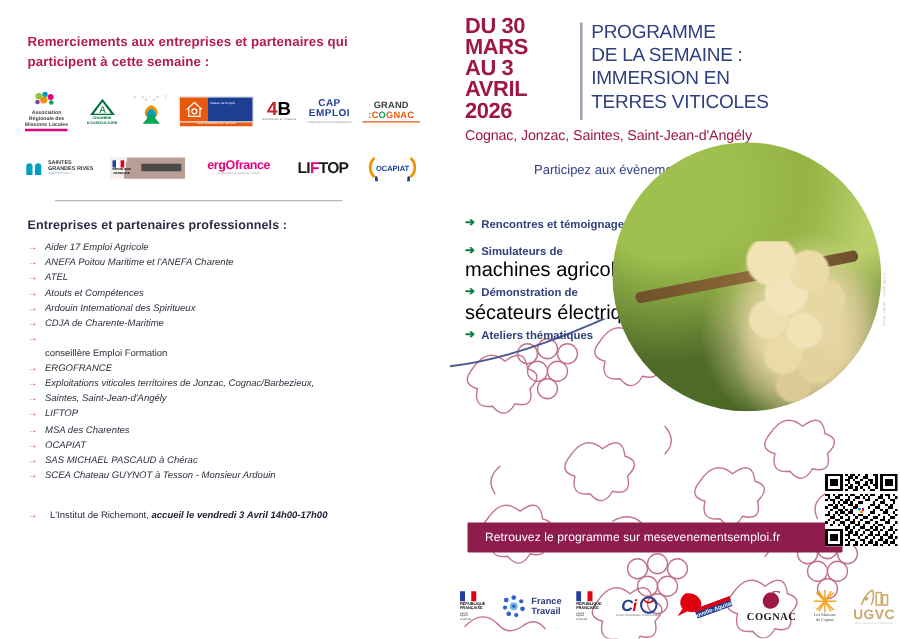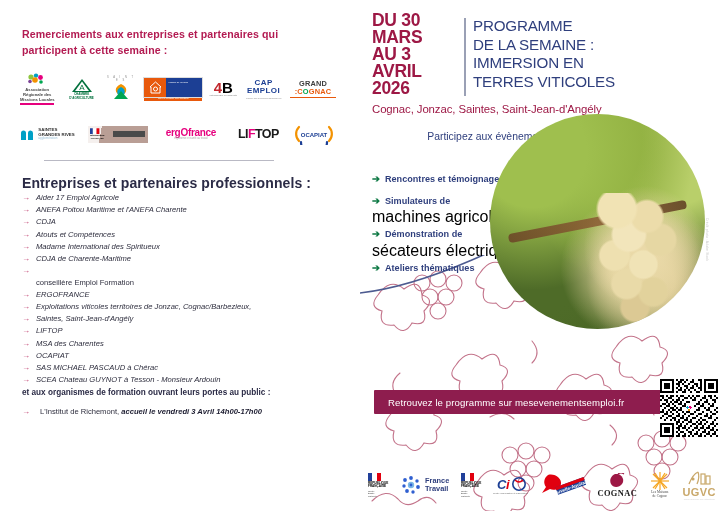--- a/index.html
+++ b/index.html
@@ -23,21 +23,21 @@
   .logos-row1{left:16px;top:68px;width:320px;height:42px;gap:6px;}
   .logos-row2{left:16px;top:114px;width:320px;height:40px;gap:10px;}
 
   .logo{display:flex;flex-direction:column;align-items:center;justify-content:center;
         font-size:4.6px;line-height:1.15;text-align:center;}
 
   .hr{position:absolute;left:44px;top:160px;width:230px;height:1px;background:#b9b9c4;}
 
   .section-title{
     position:absolute;left:22px;top:175px;
-    font-size:14px;font-weight:bold;color:#2b2b46;letter-spacing:.1px;
+    font-size:10px;font-weight:bold;color:#2b2b46;letter-spacing:.1px;
   }
 
   .plist{position:absolute;left:22px;top:192px;width:320px;}
   .pitem{display:flex;align-items:flex-start;margin-bottom:.6px;}
   .arrow-pink{
     flex:0 0 14px;color:#c04070;font-size:8px;line-height:11.6px;
     font-weight:bold;
   }
   .ptext{font-size:7.6px;line-height:11.6px;color:#2e2e3e;font-style:italic;}
   .pcont{margin-left:14px;font-size:7.6px;line-height:11.6px;color:#2e2e3e;}
@@ -113,21 +113,21 @@
     background:linear-gradient(90deg,#6b4326,#8a5a33,#5d3a20);
     transform:rotate(-11deg);border-radius:4px;opacity:.85;
   }
   .photo-credit{
     position:absolute;left:349px;top:218px;
     transform:rotate(90deg);transform-origin:left top;
     font-size:3.2px;color:#c9c9c9;letter-spacing:.2px;white-space:nowrap;
   }
 
   .cta{
-    position:absolute;left:14px;top:390px;width:300px;height:24px;
+    position:absolute;left:14px;top:418px;width:300px;height:24px;
     background:#8e1d4e;border-radius:1px;
     display:flex;align-items:center;
   }
   .cta span{color:#fff;font-size:9.6px;padding-left:14px;letter-spacing:.1px;}
 
   .qr{
     position:absolute;left:300px;top:379px;width:58px;height:58px;background:#fff;
   }
 
   .footer-logos{
@@ -275,29 +275,29 @@
       <div class="pitem">
           <span class="arrow-pink">→</span>
           <span class="ptext">Aider 17 Emploi Agricole</span>
         </div>
       <div class="pitem">
           <span class="arrow-pink">→</span>
           <span class="ptext">ANEFA Poitou Maritime  et l'ANEFA Charente</span>
         </div>
       <div class="pitem">
           <span class="arrow-pink">→</span>
-          <span class="ptext">CDJA</span>
+          <span class="ptext">ATEL</span>
         </div>
       <div class="pitem">
           <span class="arrow-pink">→</span>
           <span class="ptext">Atouts et Compétences</span>
         </div>
       <div class="pitem">
           <span class="arrow-pink">→</span>
-          <span class="ptext">Madame International des Spiritueux</span>
+          <span class="ptext">Ardouin International des Spiritueux</span>
         </div>
       <div class="pitem">
           <span class="arrow-pink">→</span>
           <span class="ptext">CDJA de Charente-Maritime</span>
         </div>
       <div class="pitem">
           <span class="arrow-pink">→</span>
         </div>
       <div class="pcont">conseillère Emploi Formation</div>
       <div class="pitem">
@@ -327,21 +327,20 @@
       <div class="pitem">
           <span class="arrow-pink">→</span>
           <span class="ptext">SAS MICHAEL PASCAUD à Chérac</span>
         </div>
       <div class="pitem">
           <span class="arrow-pink">→</span>
           <span class="ptext">SCEA Chateau GUYNOT à Tesson - Monsieur Ardouin</span>
         </div>
     </div>
 
-    <div class="formation-title">et aux organismes de formation ouvrant leurs portes au public :</div>
 
     <div class="formation-item">
       <span class="arrow-pink">→</span>
       <span class="fitem-text"><span>L'Institut de Richemont, </span><b>accueil le vendredi 3 Avril 14h00-17h00</b></span>
     </div>
   </div>
 
   <div class="right">
 
     <svg class="vine" viewBox="0 0 360 256">

